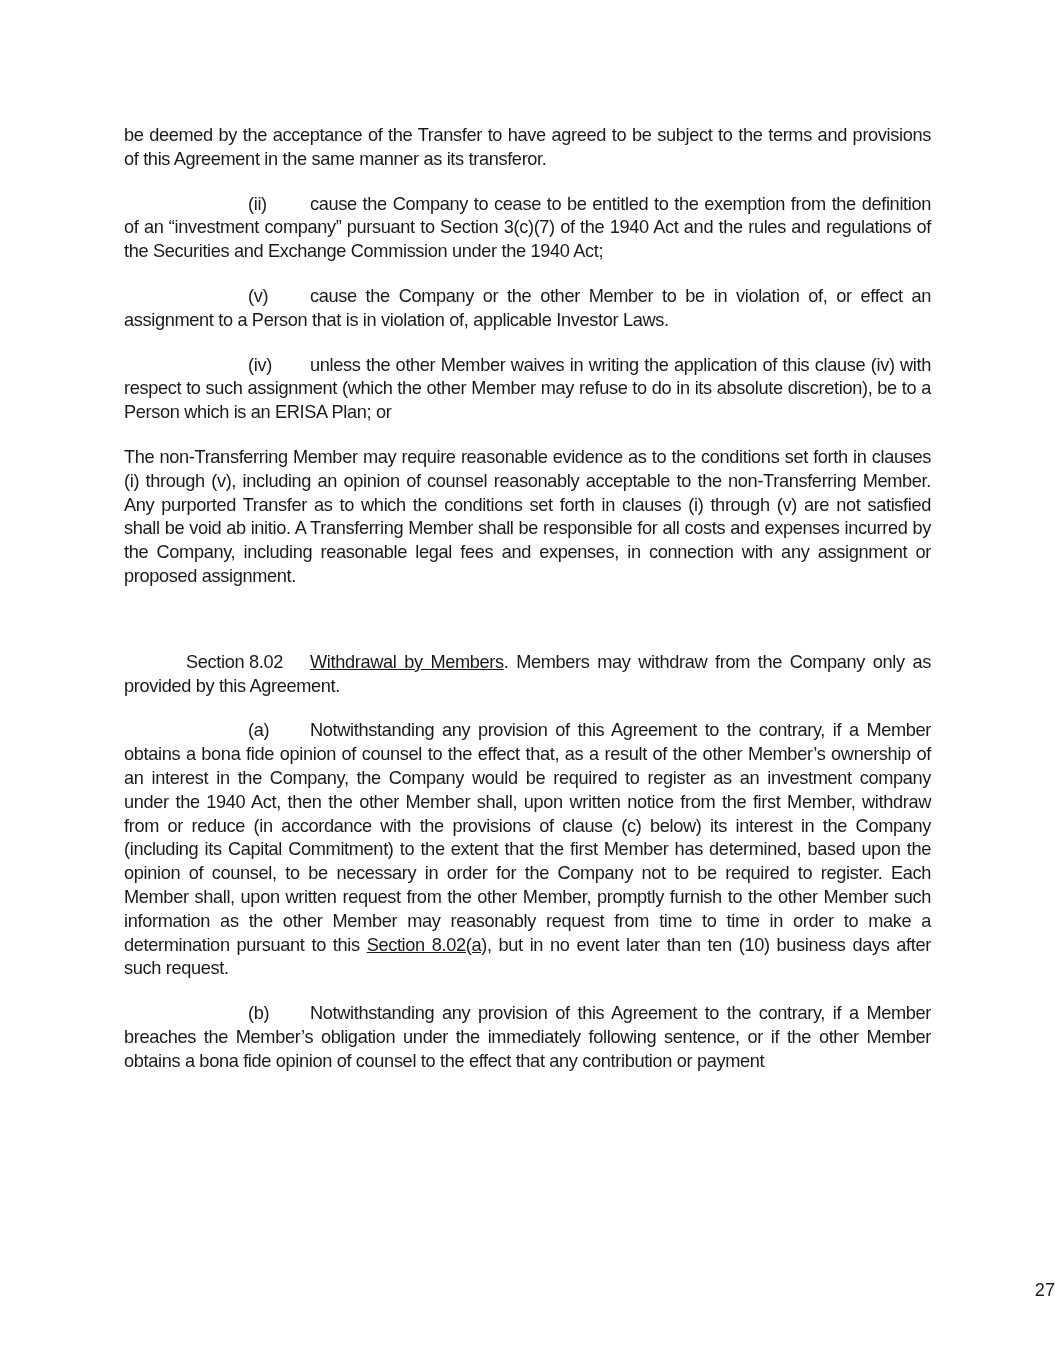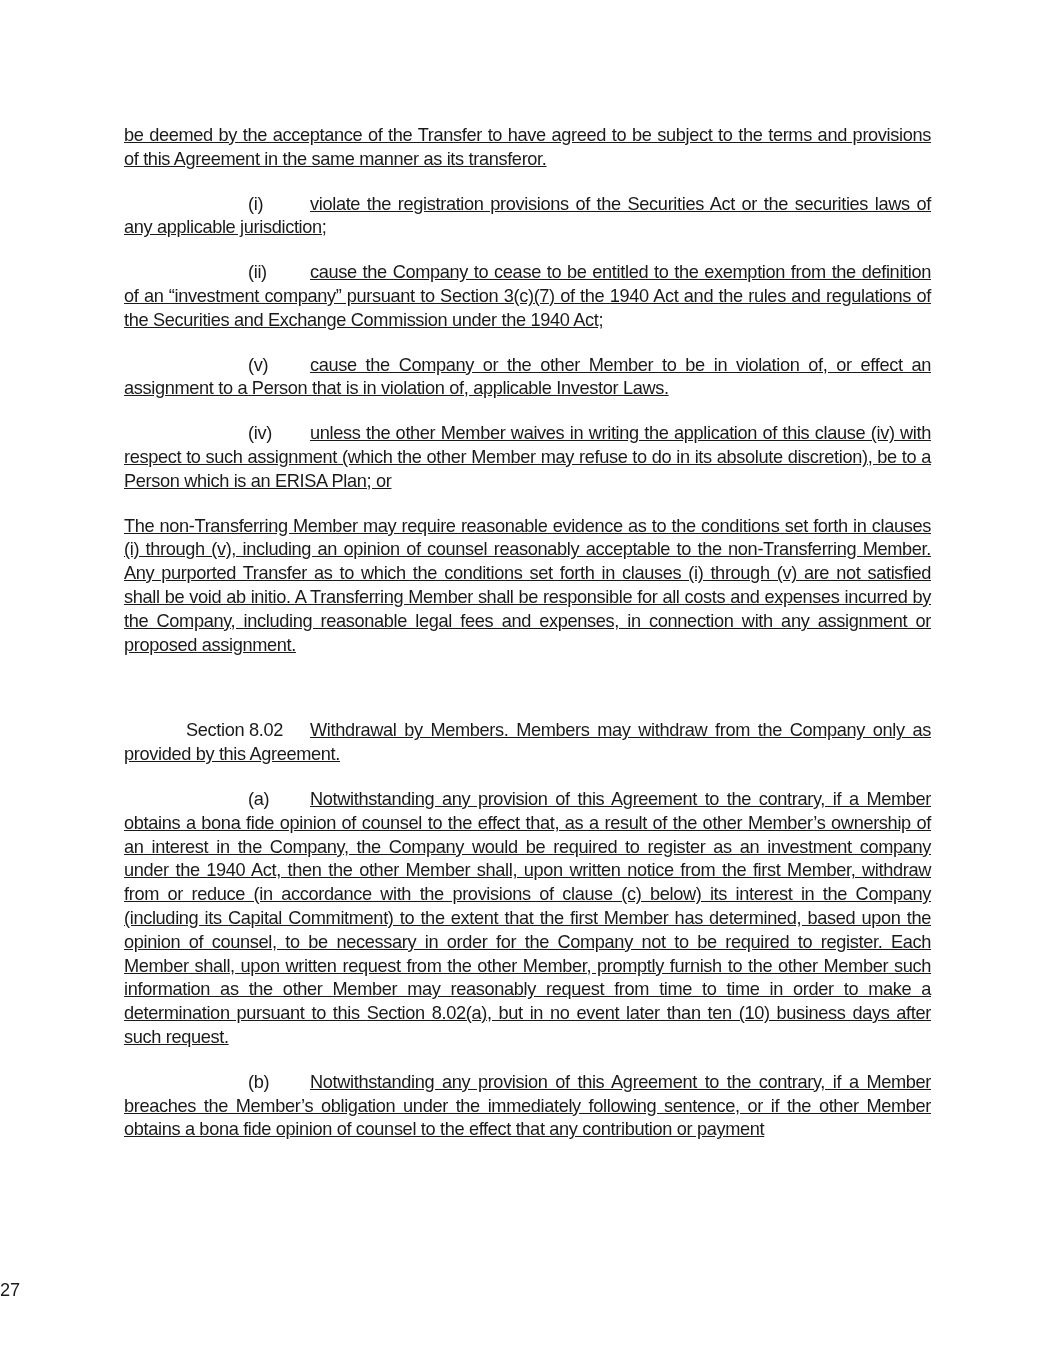--- a/index.html
+++ b/index.html
@@ -20,21 +20,20 @@
     left: 124px;
     top: 124px;
     width: 807px;
     font-size: 18.2px;
     line-height: 23.8px;
     letter-spacing: -0.35px;
   }
   .para {
     margin: 0 0 21px 0;
     text-align: justify;
-    text-decoration: underline;
   }
   .para.indent {
     text-indent: 124px;
   }
   .para.section {
     text-indent: 62px;
   }
   .label {
     display: inline-block;
     width: 62px;
@@ -47,35 +46,34 @@
     margin-top: 41px;
   }
   .u {
     text-decoration: underline;
   }
   .page-number {
     position: absolute;
     left: 0;
     width: 1055px;
     top: 1280px;
-    text-align: left;
+    text-align: right;
     font-size: 18.2px;
     font-family: "Liberation Sans", sans-serif;
     color: #1a1a1a;
   }
 </style>
 </head>
 <body>
 
 <div class="page">
 
   <p class="para">be deemed by the acceptance of the Transfer to have agreed to be subject to the terms and provisions of this Agreement in the same manner as its transferor.</p>
 
 
-  <p class="para indent"><span class="label">(i)</span><span>violate the registration provisions of the Securities Act or the securities laws of any applicable jurisdiction;</span></p>
 
   <p class="para indent"><span class="label">(ii)</span><span>cause the Company to cease to be entitled to the exemption from the definition of an “investment company” pursuant to Section 3(c)(7) of the 1940 Act and the rules and regulations of the Securities and Exchange Commission under the 1940 Act;</span></p>
 
 
   <p class="para indent"><span class="label">(v)</span><span>cause the Company or the other Member to be in violation of, or effect an assignment to a Person that is in violation of, applicable Investor Laws.</span></p>
 
   <p class="para indent"><span class="label">(iv)</span><span>unless the other Member waives in writing the application of this clause (iv) with respect to such assignment (which the other Member may refuse to do in its absolute discretion), be to a Person which is an ERISA Plan; or</span></p>
 
   <p class="para">The non-Transferring Member may require reasonable evidence as to the conditions set forth in clauses (i) through (v), including an opinion of counsel reasonably acceptable to the non-Transferring Member. Any purported Transfer as to which the conditions set forth in clauses (i) through (v) are not satisfied shall be void ab initio. A Transferring Member shall be responsible for all costs and expenses incurred by the Company, including reasonable legal fees and expenses, in connection with any assignment or proposed assignment.</p>
 

